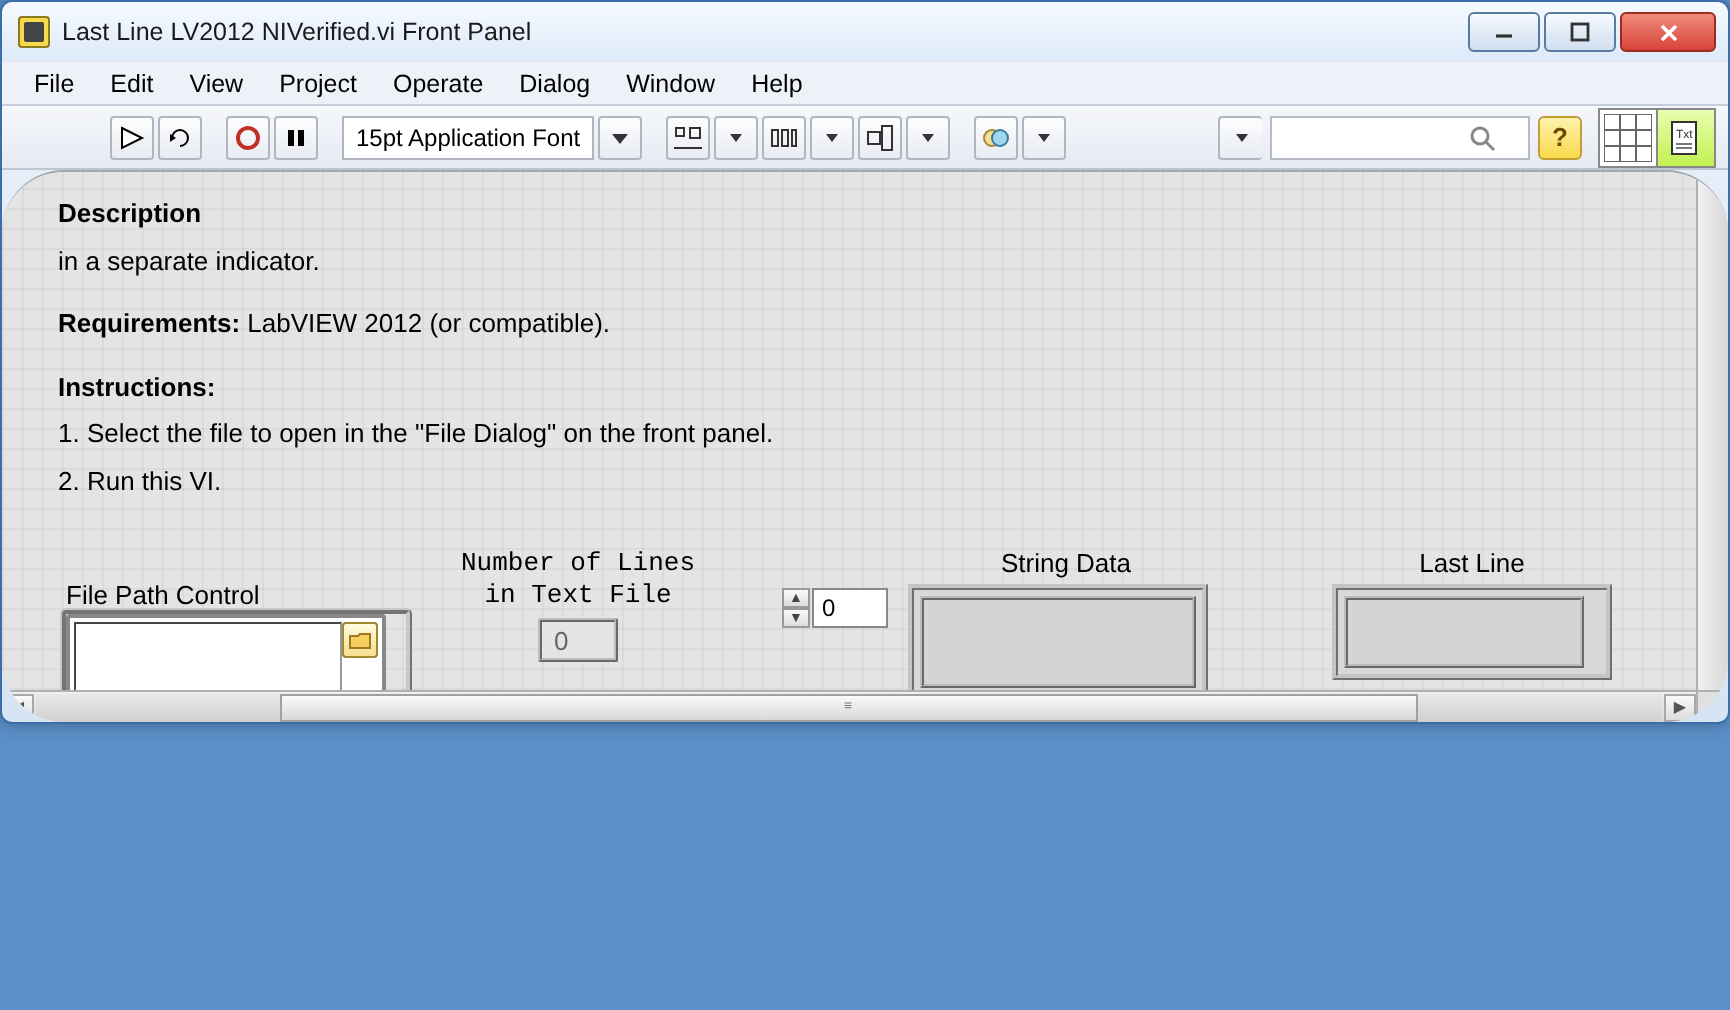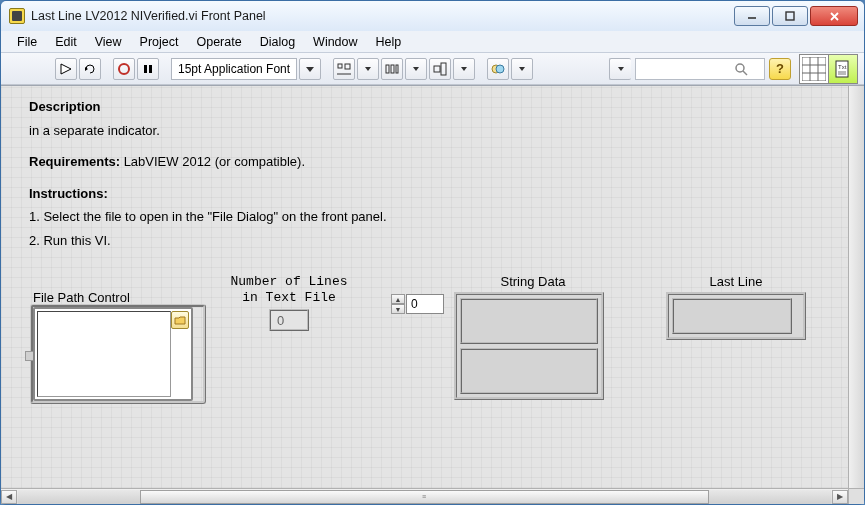--- a/index.html
+++ b/index.html
@@ -1,21 +1,21 @@
 <!DOCTYPE html>
 <html><head>
 <meta charset="utf-8">
 <style>
   * { box-sizing: border-box; }
   html, body { margin: 0; padding: 0; font-family: "Segoe UI", Tahoma, sans-serif; }
   body { width: 865px; height: 505px; background: #5a8fc7; overflow: hidden; }
 
   
   .window {
-    width: 865px; height: 505px;
+    width: 865px; height: 362px;
     background: linear-gradient(#e9f0fa, #d7e4f4);
     border: 1px solid #3b6ea5;
     border-radius: 6px;
     position: relative;
     display: flex; flex-direction: column;
     box-shadow: 0 0 8px rgba(0,0,0,0.3);
   }
   .titlebar {
     height: 30px; display: flex; align-items: center;
     padding: 0 6px 0 8px;
@@ -88,20 +88,21 @@
     display:flex; align-items:center; justify-content:center;
   }
   .vi-icon-box.green { background: linear-gradient(#e8ffb0,#c0f050); }
   .vi-icon-box + .vi-icon-box { margin-left: -1px; }
 
   
   .panel-area {
     flex:1; position:relative; overflow:hidden;
     background:#e0e0e0;
     border-top:1px solid #a0a6b0;
+    border-radius:31px;
   }
   .panel-scroll {
     position:absolute; inset:0 16px 16px 0; overflow:hidden;
     background-color:#e4e4e4;
     background-image:
       repeating-linear-gradient(0deg, rgba(0,0,0,0.04) 0 1px, transparent 1px 10px),
       repeating-linear-gradient(90deg, rgba(0,0,0,0.04) 0 1px, transparent 1px 10px);
   }
   .scrollbar-v {
     position:absolute; top:0; right:0; bottom:16px; width:16px;

